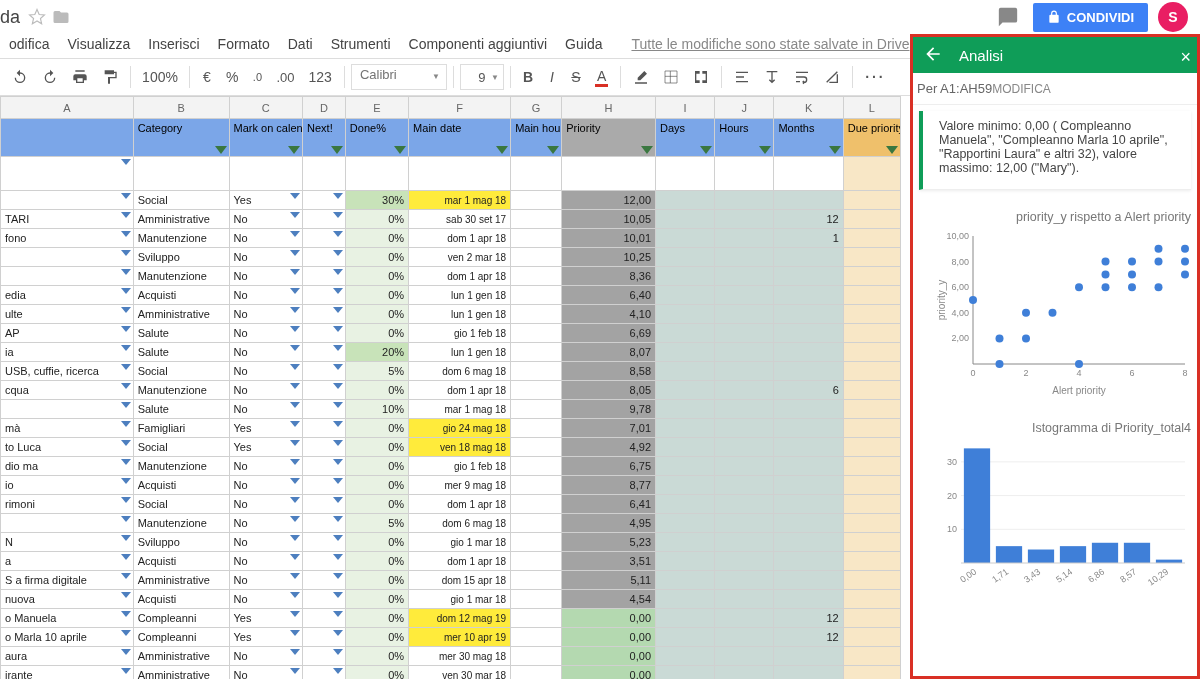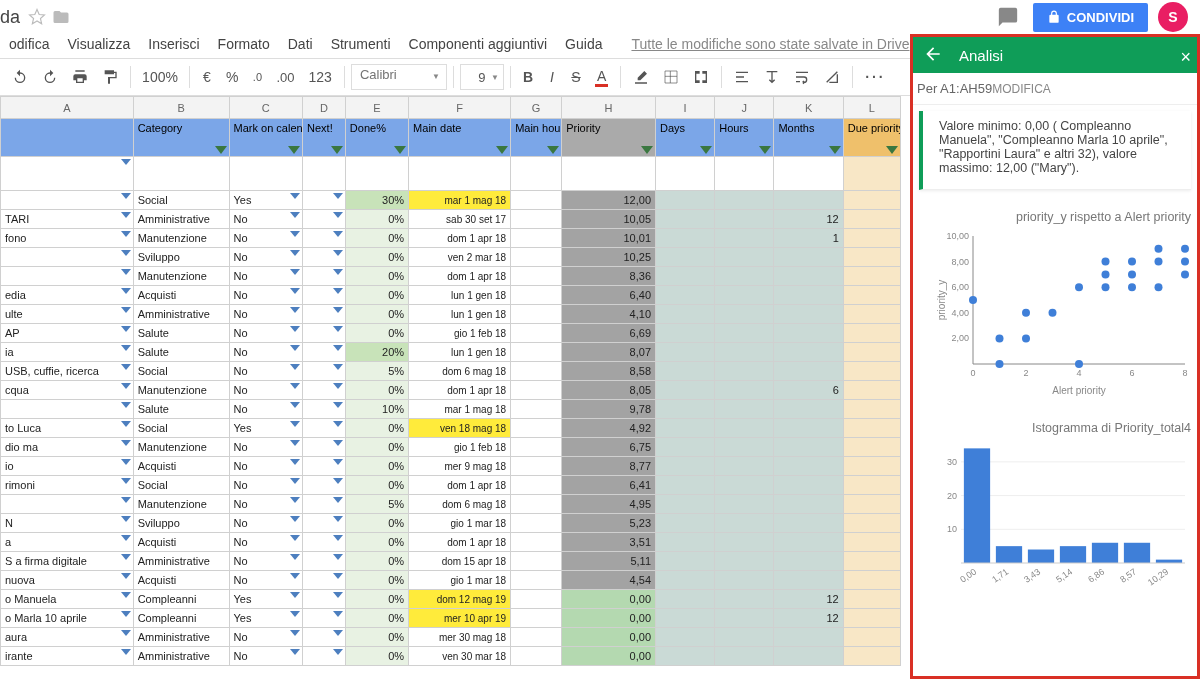--- a/index.html
+++ b/index.html
@@ -447,20 +447,36 @@
           <td class="pct">10%</td>
           <td class="date">mar 1 mag 18</td>
           <td></td>
           <td class="num colH">9,78</td>
           <td class="num colI"></td>
           <td class="num colJ"></td>
           <td class="num colK"></td>
           <td class="colL"></td>
         </tr>
         <tr class="data-row">
+          <td class="colApad"> mà<span class="dd-chip"></span></td>
+          <td>Famigliari</td>
+          <td>Yes<span class="dd-chip"></span></td>
+          <td>
+            <span class="dd-chip"></span>
+          </td>
+          <td class="pct">0%</td>
+          <td class="date yellow">gio 24 mag 18</td>
+          <td></td>
+          <td class="num colH">7,01</td>
+          <td class="num colI"></td>
+          <td class="num colJ"></td>
+          <td class="num colK"></td>
+          <td class="colL"></td>
+        </tr>
+        <tr class="data-row">
           <td class="colApad">to Luca<span class="dd-chip"></span></td>
           <td>Social</td>
           <td>Yes<span class="dd-chip"></span></td>
           <td>
             <span class="dd-chip"></span>
           </td>
           <td class="pct">0%</td>
           <td class="date yellow">ven 18 mag 18</td>
           <td></td>
           <td class="num colH">4,92</td>

